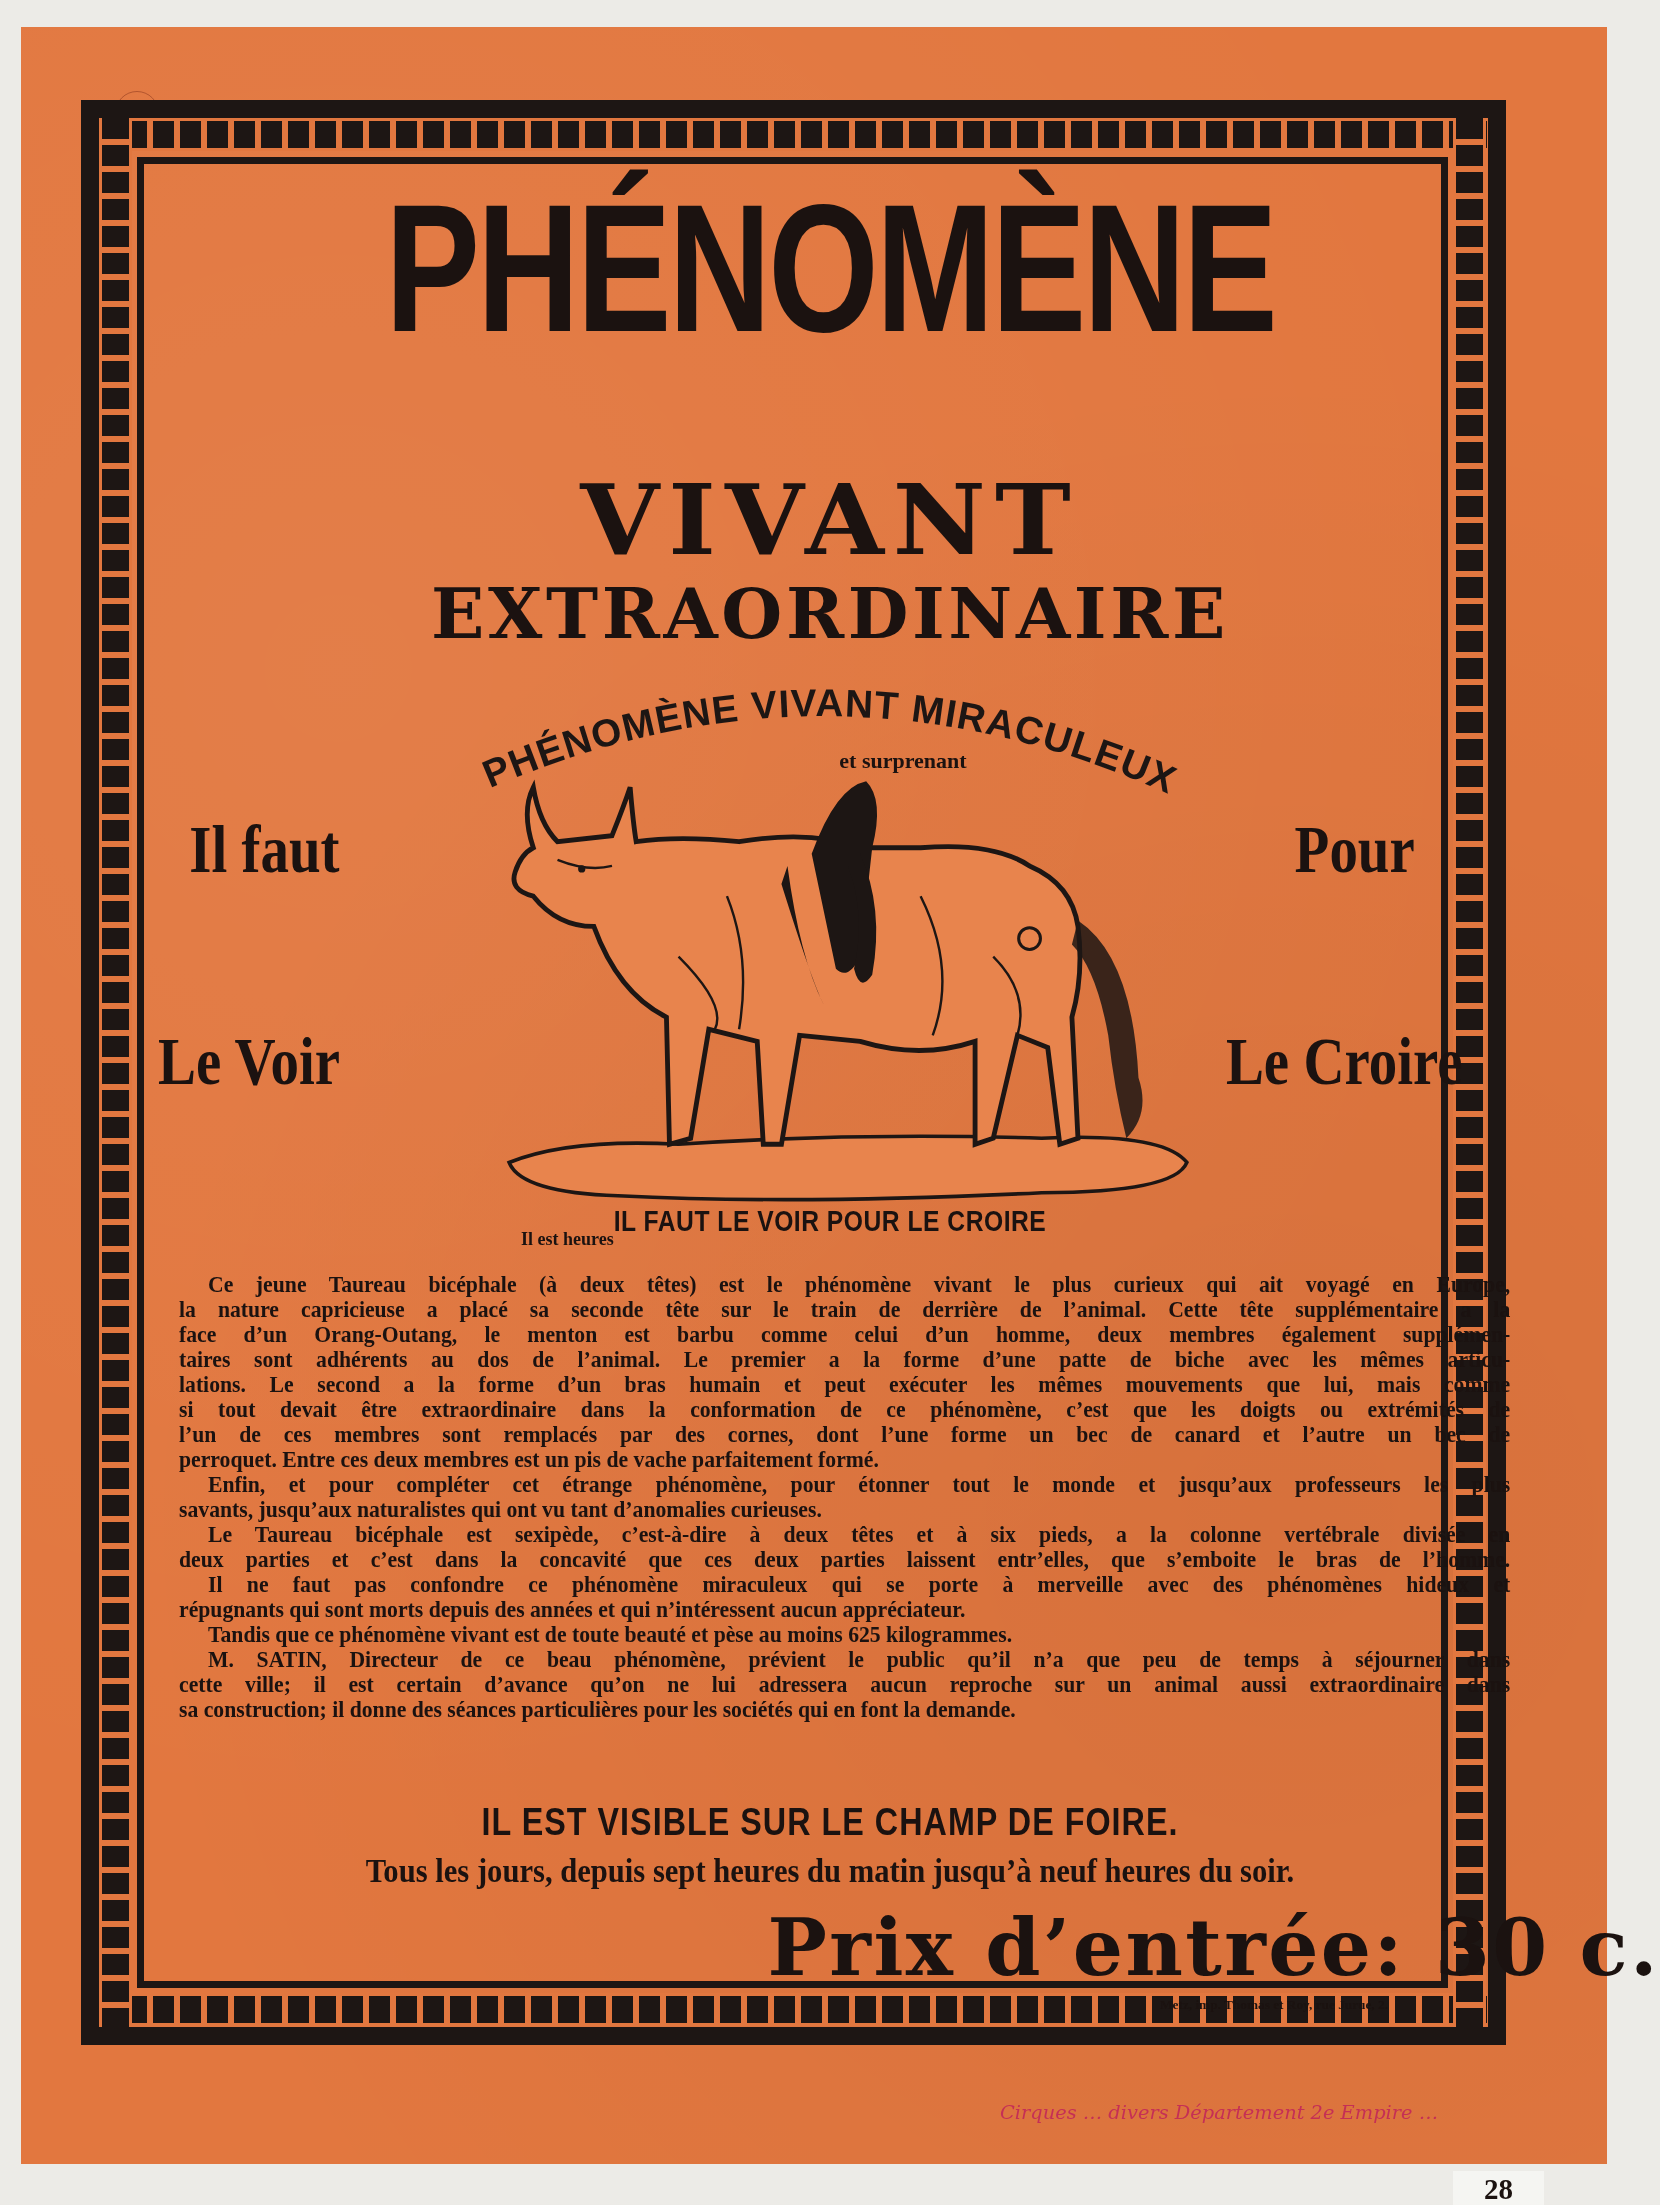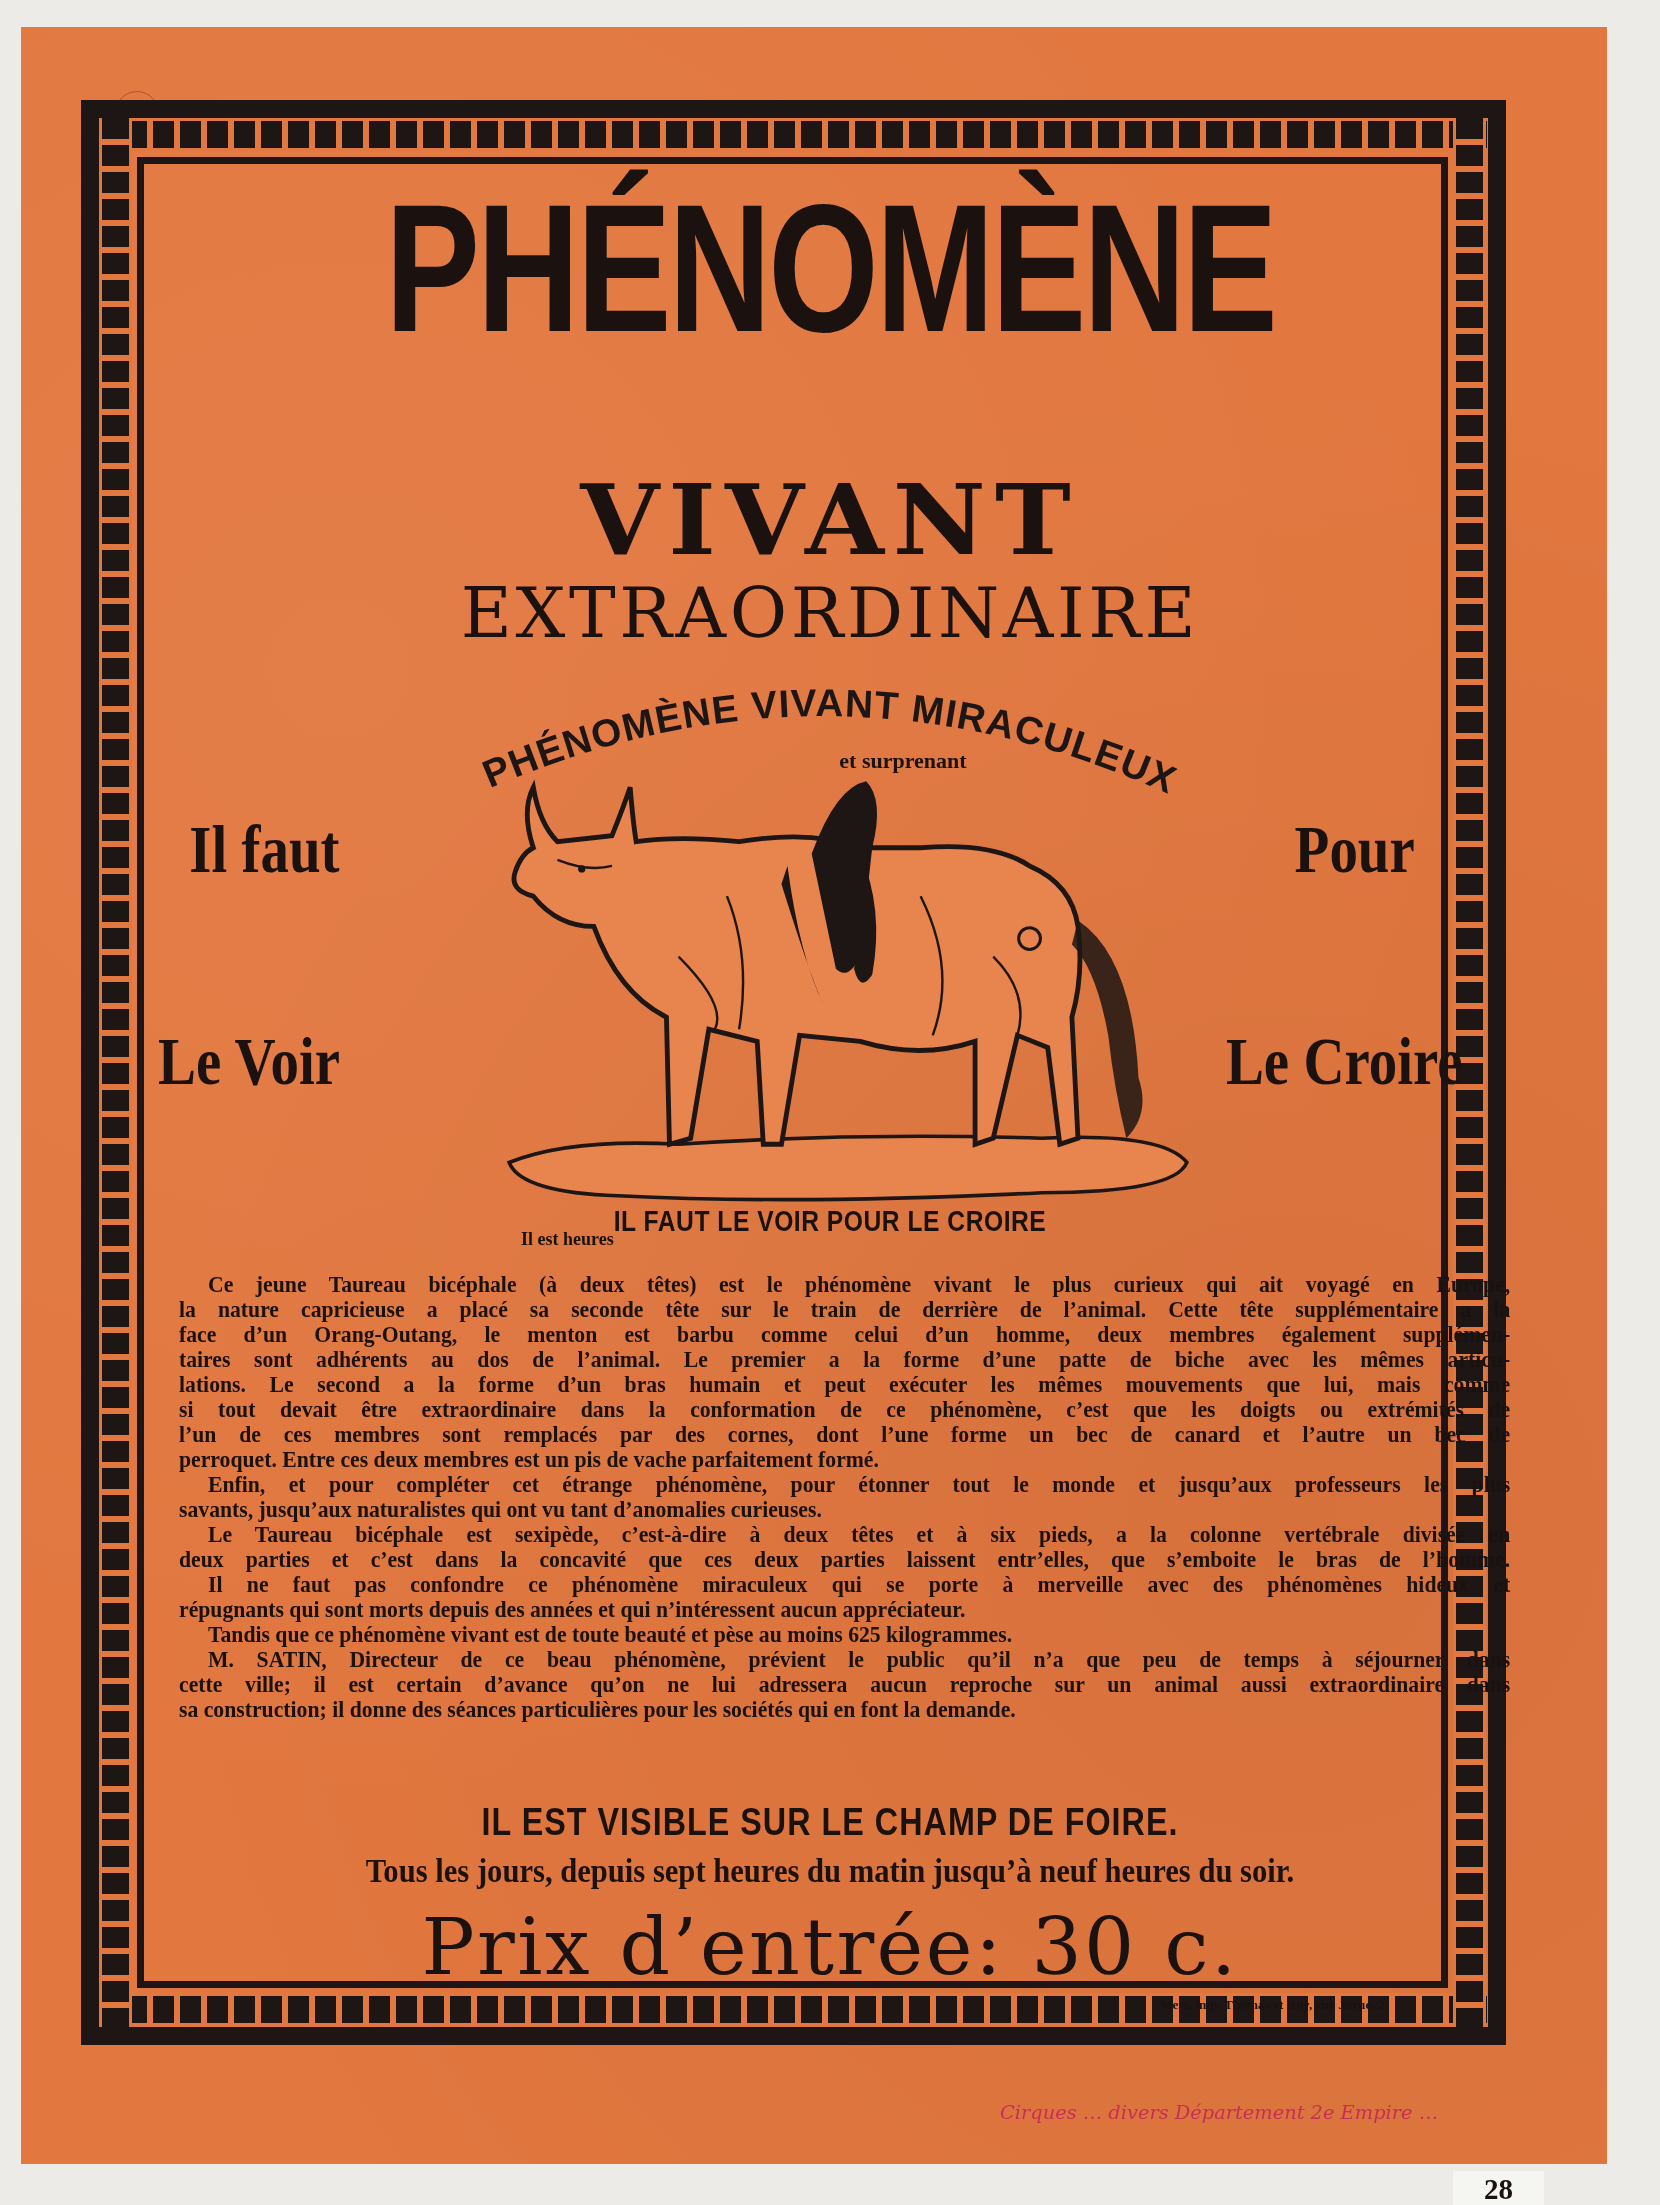--- a/index.html
+++ b/index.html
@@ -32,37 +32,37 @@
   .frame-inner {
     position: absolute; left: 137px; top: 157px; width: 1311px; height: 1831px;
     border: 7.3px solid #1d1614; box-sizing: border-box;
   }
   .t { position: absolute; left: 0; width: 1660px; text-align: center; white-space: nowrap; }
   .title {
     top: 163px; font-family: "Liberation Sans", "DejaVu Sans", sans-serif; font-weight: 700;
     font-size: 182px; letter-spacing: -3.6px; transform: scaleX(0.78); transform-origin: center;
   }
   .vivant { top: 463px; font-weight: 900; font-size: 97px; letter-spacing: 8.5px; font-family: "DejaVu Serif", serif; transform: scaleX(1.05);}
-  .extra { top: 572px; font-weight: 400; font-size: 70px; letter-spacing: 3.6px; font-family: "DejaVu Serif", serif; }
+  .extra { top: 572px; font-weight: 700; font-size: 70px; letter-spacing: 3.6px; font-family: "DejaVu Serif", serif; }
   .arc-wrap { position: absolute; left: 424px; top: 654px; width: 811px; height: 182px; }
   .surprenant { top: 748px; font-weight: 700; font-size: 22px; left: 73px; }
   .side { position: absolute; font-weight: 700; font-size: 67px; transform: scaleX(0.85); white-space: nowrap; }
   .illus { position: absolute; left: 497px; top: 775px; width: 702px; height: 436px; }
   .slogan { top: 1205px; font-family: "Liberation Sans", sans-serif; font-weight: 700; font-size: 29px; letter-spacing: 0.6px; transform: scaleX(0.85); }
   .visible-small { position: absolute; left: 521px; top: 1229px; font-weight: 700; font-size: 18px; }
   .body {
     position: absolute; left: 179px; top: 1272px; width: 1332px;
     font-weight: 700; font-size: 23.6px; line-height: 25px; text-align: justify;
     transform: scaleX(0.92); transform-origin: left top; width: 1447px;
   }
   .body .line { display: block; text-align-last: justify; }
   .body .last { text-align-last: left; }
   .champ { top: 1801px; font-family: "Liberation Sans", sans-serif; font-weight: 700; font-size: 38px; transform: scaleX(0.85); letter-spacing: 1.2px; }
   .tous { top: 1852px; font-weight: 700; font-size: 34px; transform: scaleX(0.9); }
-  .prix { top: 1901px; font-family: "DejaVu Serif", serif; font-weight: 400; font-size: 79px; letter-spacing: 2.4px; }
+  .prix { top: 1901px; font-family: "DejaVu Serif", serif; font-weight: 700; font-size: 79px; letter-spacing: 2.4px; text-align: right; }
   .imprint { position: absolute; left: 1160px; top: 1997px; font-weight: 700; font-size: 13.3px; }
   .handwriting { position: absolute; left: 1000px; top: 2101px; font-family: "DejaVu Serif", serif; font-style: italic; font-size: 19.4px; color: #be185d; opacity: 0.75; }
   .inventory { position: absolute; left: 1453px; top: 2171px; width: 91px; height: 36px; background: #f5f5f2; text-align: center; font-weight: 700; font-size: 29px; line-height: 36px; }
   .stamp { position: absolute; border: 1.8px solid rgba(120,40,20,0.45); border-radius: 50%; }
 </style>
 </head>
 <body>
 
 <div class="sheet"></div>
 <div class="stamp" style="left:115px;top:91px;width:42px;height:42px;"></div>

